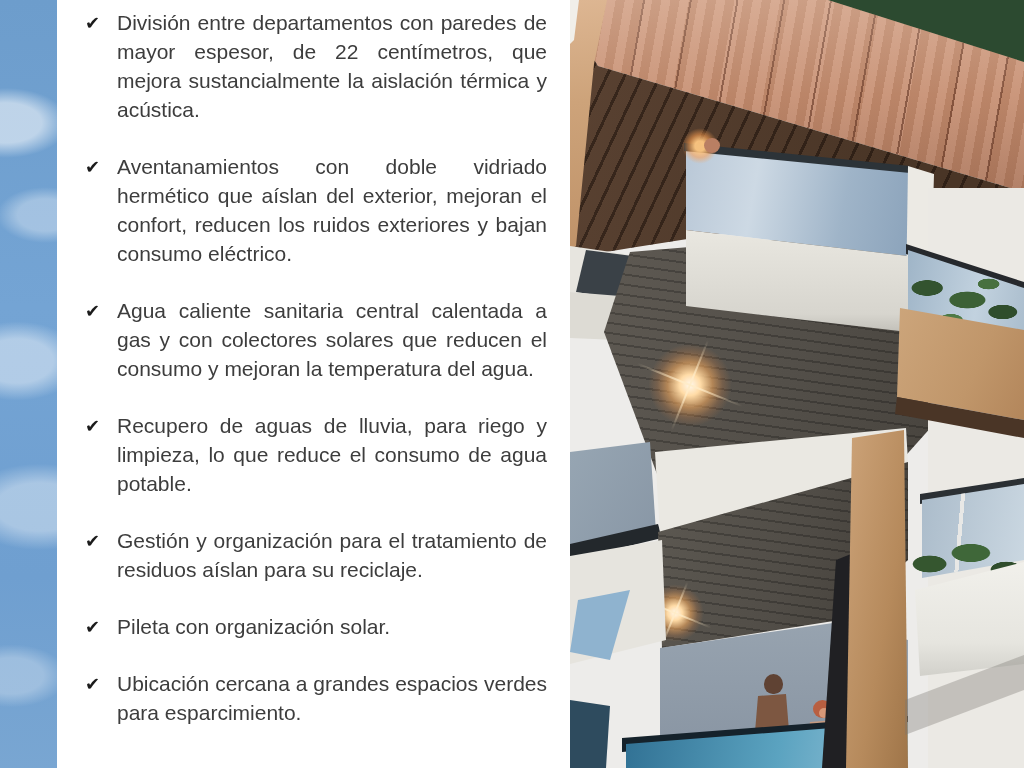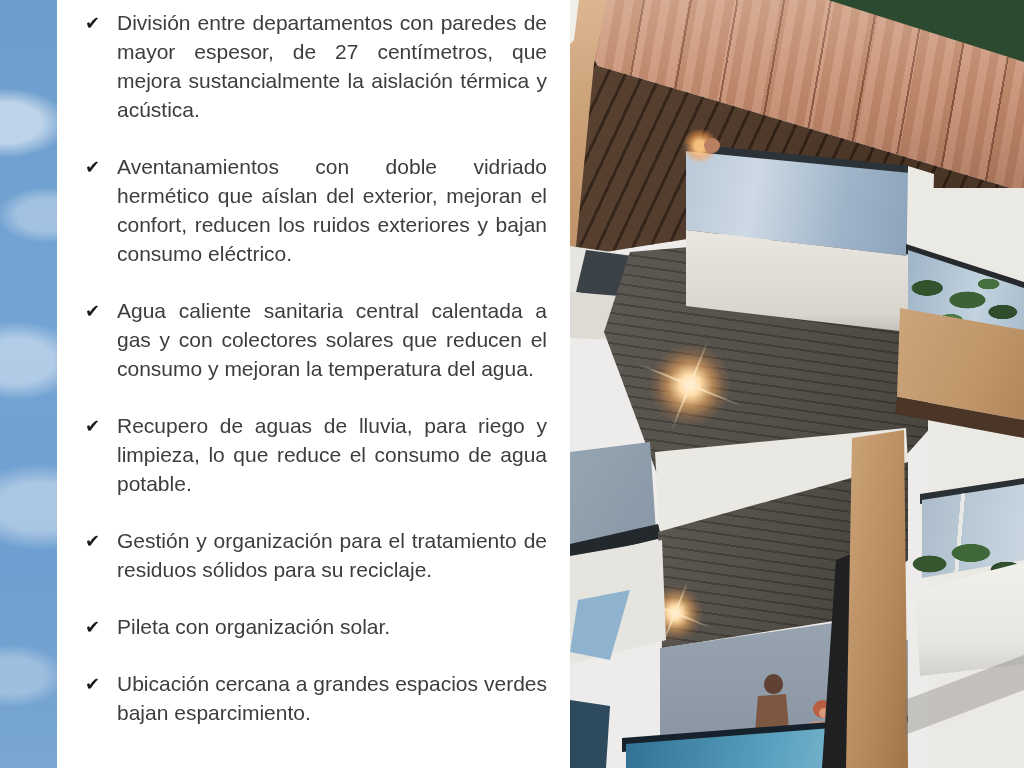--- a/index.html
+++ b/index.html
@@ -174,45 +174,45 @@
     clip-path:polygon(5px 60px,124px 15px,124px 50px,5px 95px);background:rgba(120,118,112,.35);}
 </style>
 </head>
 <body>
 
 <div class="sky-strip"></div>
 
 <ul class="features">
   <li>
     <span class="check">✔</span>
-    <span class="txt">División entre departamentos con paredes de mayor espesor, de 27 centímetros, que mejora sustancialmente la aislación térmica y acústica.</span>
+    <span class="txt">División entre departamentos con paredes de mayor espesor, de 22 centímetros, que mejora sustancialmente la aislación térmica y acústica.</span>
   </li>
   <li>
     <span class="check">✔</span>
     <span class="txt">Aventanamientos con doble vidriado hermético que aíslan del exterior, mejoran el confort, reducen los ruidos exteriores y bajan consumo eléctrico.</span>
   </li>
   <li>
     <span class="check">✔</span>
     <span class="txt">Agua caliente sanitaria central calentada a gas y con colectores solares que reducen el consumo y mejoran la temperatura del agua.</span>
   </li>
   <li>
     <span class="check">✔</span>
     <span class="txt">Recupero de aguas de lluvia, para riego y limpieza, lo que reduce el consumo de agua potable.</span>
   </li>
   <li>
     <span class="check">✔</span>
-    <span class="txt">Gestión y organización para el tratamiento de residuos sólidos para su reciclaje.</span>
+    <span class="txt">Gestión y organización para el tratamiento de residuos aíslan para su reciclaje.</span>
   </li>
   <li>
     <span class="check">✔</span>
     <span class="txt">Pileta con organización solar.</span>
   </li>
   <li>
     <span class="check">✔</span>
-    <span class="txt">Ubicación cercana a grandes espacios verdes bajan esparcimiento.</span>
+    <span class="txt">Ubicación cercana a grandes espacios verdes para esparcimiento.</span>
   </li>
 </ul>
 
 <div class="hero">
   <div class="h-foliage-top"></div>
   <div class="h-band-terracotta"></div>
   <div class="h-soffit"></div>
   <div class="h-corner-column"></div>
   <div class="h-corner-white"></div>
   <div class="h-left-white-1"></div>

